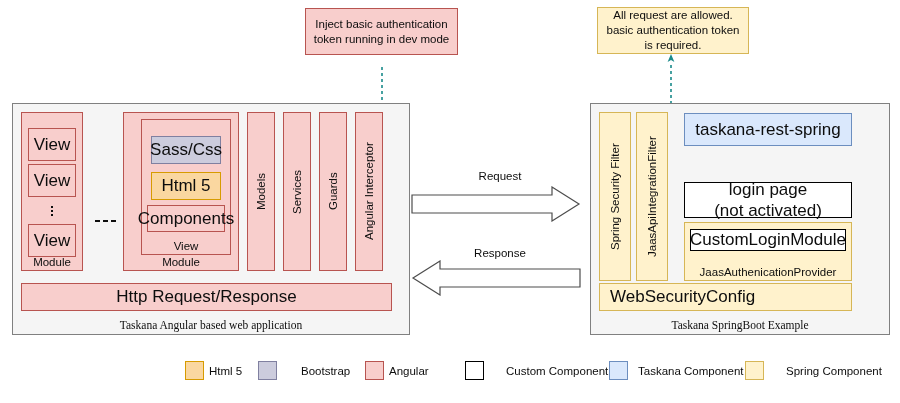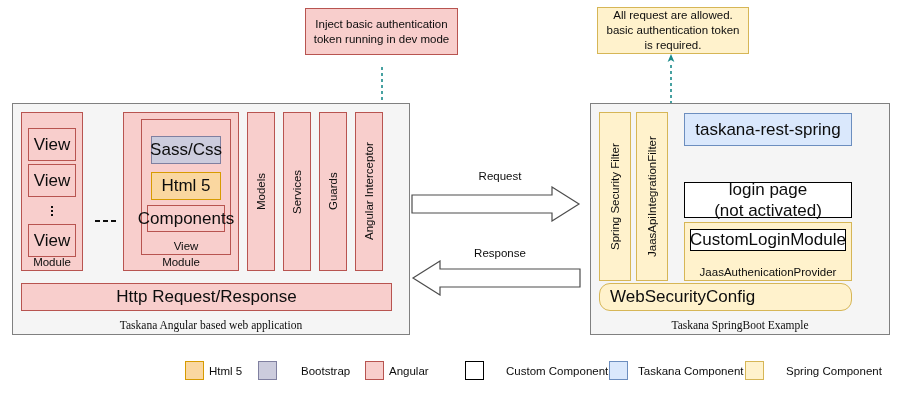--- a/index.html
+++ b/index.html
@@ -253,21 +253,21 @@
       <div>login page</div>
       <div>(not activated)</div>
     </div>
   </div>
 
   <div class="abs spring" style="left:684px; top:222px; width:168px; height:59px;padding-left:8px;">
     <div class="grp-label">JaasAuthenicationProvider</div>
   </div>
   <div class="abs box custom" style="left:690px; top:229px; width:156px; height:22px;">CustomLoginModule</div>
 
-  <div class="abs box spring" style="left:599px; top:283px; width:253px; height:28px; justify-content:flex-start; padding-left:10px;border-radius:11px;">WebSecurityConfig</div>
+  <div class="abs box spring" style="left:599px; top:283px; width:253px; height:28px; justify-content:flex-start; padding-left:10px;">WebSecurityConfig</div>
 
   <div class="legend-item" style="left:185px; top:361px;">
     <span class="legend-sw html5"></span>
     <span>Html 5</span>
   </div>
   <div class="legend-item" style="left:258px; top:361px;gap:24px;">
     <span class="legend-sw bootstrap"></span>
     <span>Bootstrap</span>
   </div>
   <div class="legend-item" style="left:340px; top:361px;padding-left:25px;">

